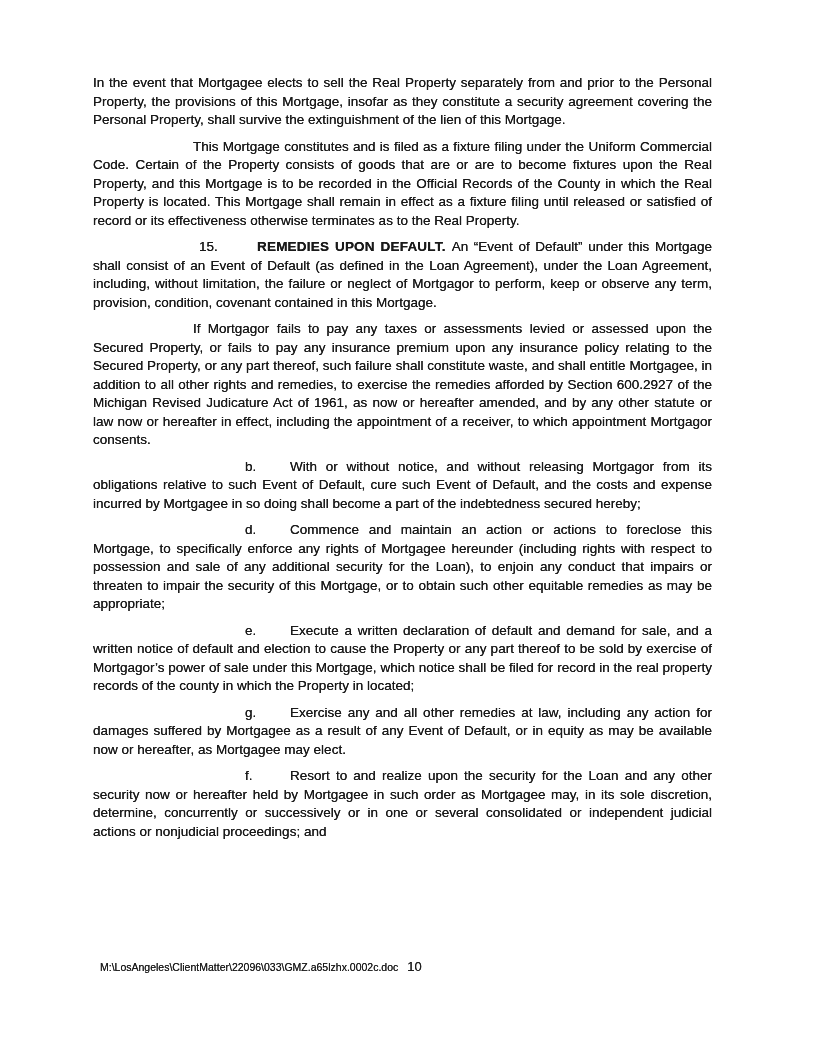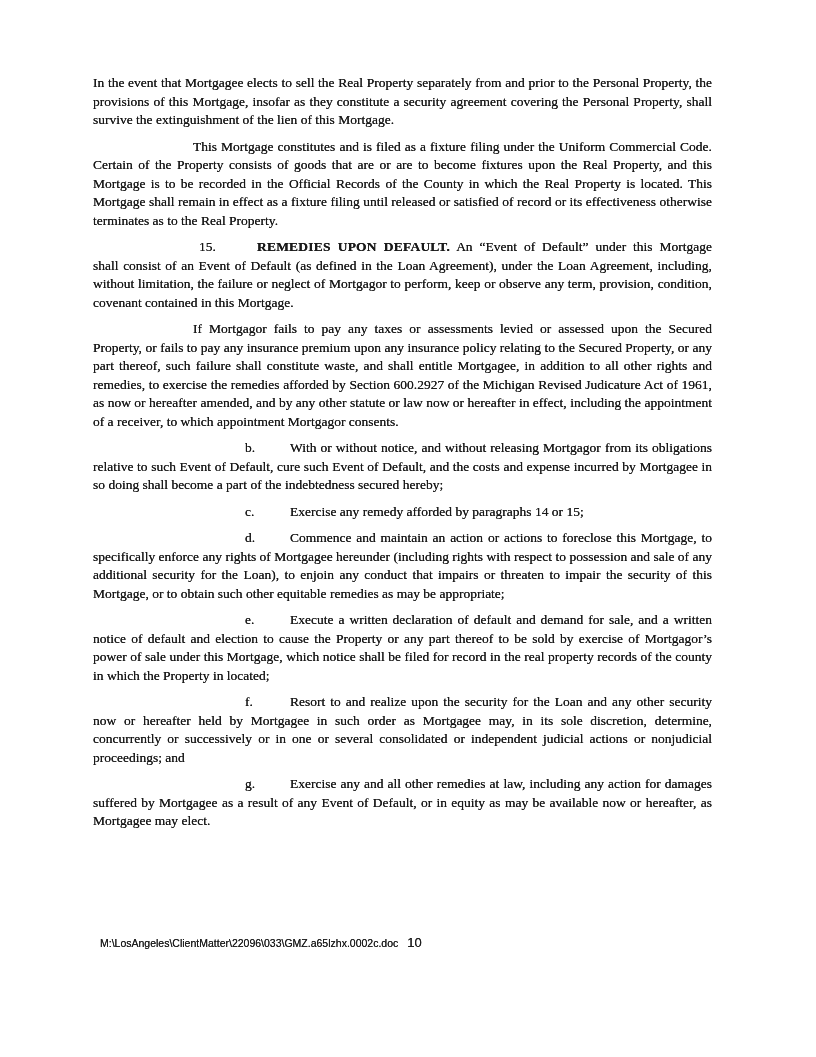--- a/index.html
+++ b/index.html
@@ -25,63 +25,61 @@
     left: 93px;
     top: 74px;
     width: 628px;
     font-size: 13.5px;
     line-height: 18.5px;
     text-shadow: 0 0 0.4px currentColor; 
   }
   .para {
     margin: 0 9px 8px 0;
     text-align: justify;
-    font-family: Liberation Serif, serif;
   }
   .para.plain   { text-indent: 0; }
   .para.indent  { text-indent: 100px; }
   .para.numbered{ text-indent: 106px; }
   .para.lettered{ text-indent: 152px; }
   .label {
     display: inline-block;
     text-indent: 0;
     width: 45px;
   }
   .label.numlabel { width: 58px; }
   .heading {
     font-weight: bold;
     margin-right: 6px;
     letter-spacing: 0.2px;
   }
   .footer {
     position: absolute;
     left: 100px;
-    top: 935px;
+    top: 959px;
     font-size: 10.5px;
     color: #1f1f1f;
     white-space: nowrap;
     text-shadow: 0 0 0.3px currentColor;
   }
   .footer .pagenum {
     font-size: 13px;
     margin-left: 9px;
   }
 </style>
 </head>
 <body>
 
 <div class="page">
   <div id="content" class="content">
       <p class="para plain"><span>In the event that Mortgagee elects to sell the Real Property separately from and prior to the Personal Property, the provisions of this Mortgage, insofar as they constitute a security agreement covering the Personal Property, shall survive the extinguishment of the lien of this Mortgage.</span></p>
       <p class="para indent"><span>This Mortgage constitutes and is filed as a fixture filing under the Uniform Commercial Code.  Certain of the Property consists of goods that are or are to become fixtures upon the Real Property, and this Mortgage is to be recorded in the Official Records of the County in which the Real Property is located.  This Mortgage shall remain in effect as a fixture filing until released or satisfied of record or its effectiveness otherwise terminates as to the Real Property.</span></p>
       <p class="para numbered"><span class="label numlabel">15.</span><span class="heading">REMEDIES UPON DEFAULT.</span><span>An “Event of Default” under this Mortgage shall consist of an Event of Default (as defined in the Loan Agreement), under the Loan Agreement, including, without limitation, the failure or neglect of Mortgagor to perform, keep or observe any term, provision, condition, covenant contained in this Mortgage.</span></p>
       <p class="para indent"><span>If Mortgagor fails to pay any taxes or assessments levied or assessed upon the Secured Property, or fails to pay any insurance premium upon any insurance policy relating to the Secured Property, or any part thereof, such failure shall constitute waste, and shall entitle Mortgagee, in addition to all other rights and remedies, to exercise the remedies afforded by Section 600.2927 of the Michigan Revised Judicature Act of 1961, as now or hereafter amended, and by any other statute or law now or hereafter in effect, including the appointment of a receiver, to which appointment Mortgagor consents.</span></p>
       <p class="para lettered"><span class="label">b.</span><span>With or without notice, and without releasing Mortgagor from its obligations relative to such Event of Default, cure such Event of Default, and the costs and expense incurred by Mortgagee in so doing shall become a part of the indebtedness secured hereby;</span></p>
-      <p class="para lettered"><span class="label">c.</span><span>Exercise any remedy afforded by paragraphs 14 or 15;</span></p>
       <p class="para lettered"><span class="label">d.</span><span>Commence and maintain an action or actions to foreclose this Mortgage, to specifically enforce any rights of Mortgagee hereunder (including rights with respect to possession and sale of any additional security for the Loan), to enjoin any conduct that impairs or threaten to impair the security of this Mortgage, or to obtain such other equitable remedies as may be appropriate;</span></p>
       <p class="para lettered"><span class="label">e.</span><span>Execute a written declaration of default and demand for sale, and a written notice of default and election to cause the Property or any part thereof to be sold by exercise of Mortgagor’s power of sale under this Mortgage, which notice shall be filed for record in the real property records of the county in which the Property in located;</span></p>
+      <p class="para lettered"><span class="label">g.</span><span>Exercise any and all other remedies at law, including any action for damages suffered by Mortgagee as a result of any Event of Default, or in equity as may be available now or hereafter, as Mortgagee may elect.</span></p>
       <p class="para lettered"><span class="label">f.</span><span>Resort to and realize upon the security for the Loan and any other security now or hereafter held by Mortgagee in such order as Mortgagee may, in its sole discretion, determine, concurrently or successively or in one or several consolidated or independent judicial actions or nonjudicial proceedings; and</span></p>
-      <p class="para lettered"><span class="label">g.</span><span>Exercise any and all other remedies at law, including any action for damages suffered by Mortgagee as a result of any Event of Default, or in equity as may be available now or hereafter, as Mortgagee may elect.</span></p>
     </div>
   <div class="footer">
     <span>M:\LosAngeles\ClientMatter\22096\033\GMZ.a65lzhx.0002c.doc</span><span class="pagenum">10</span>
   </div>
 </div>
 
 </body></html>

